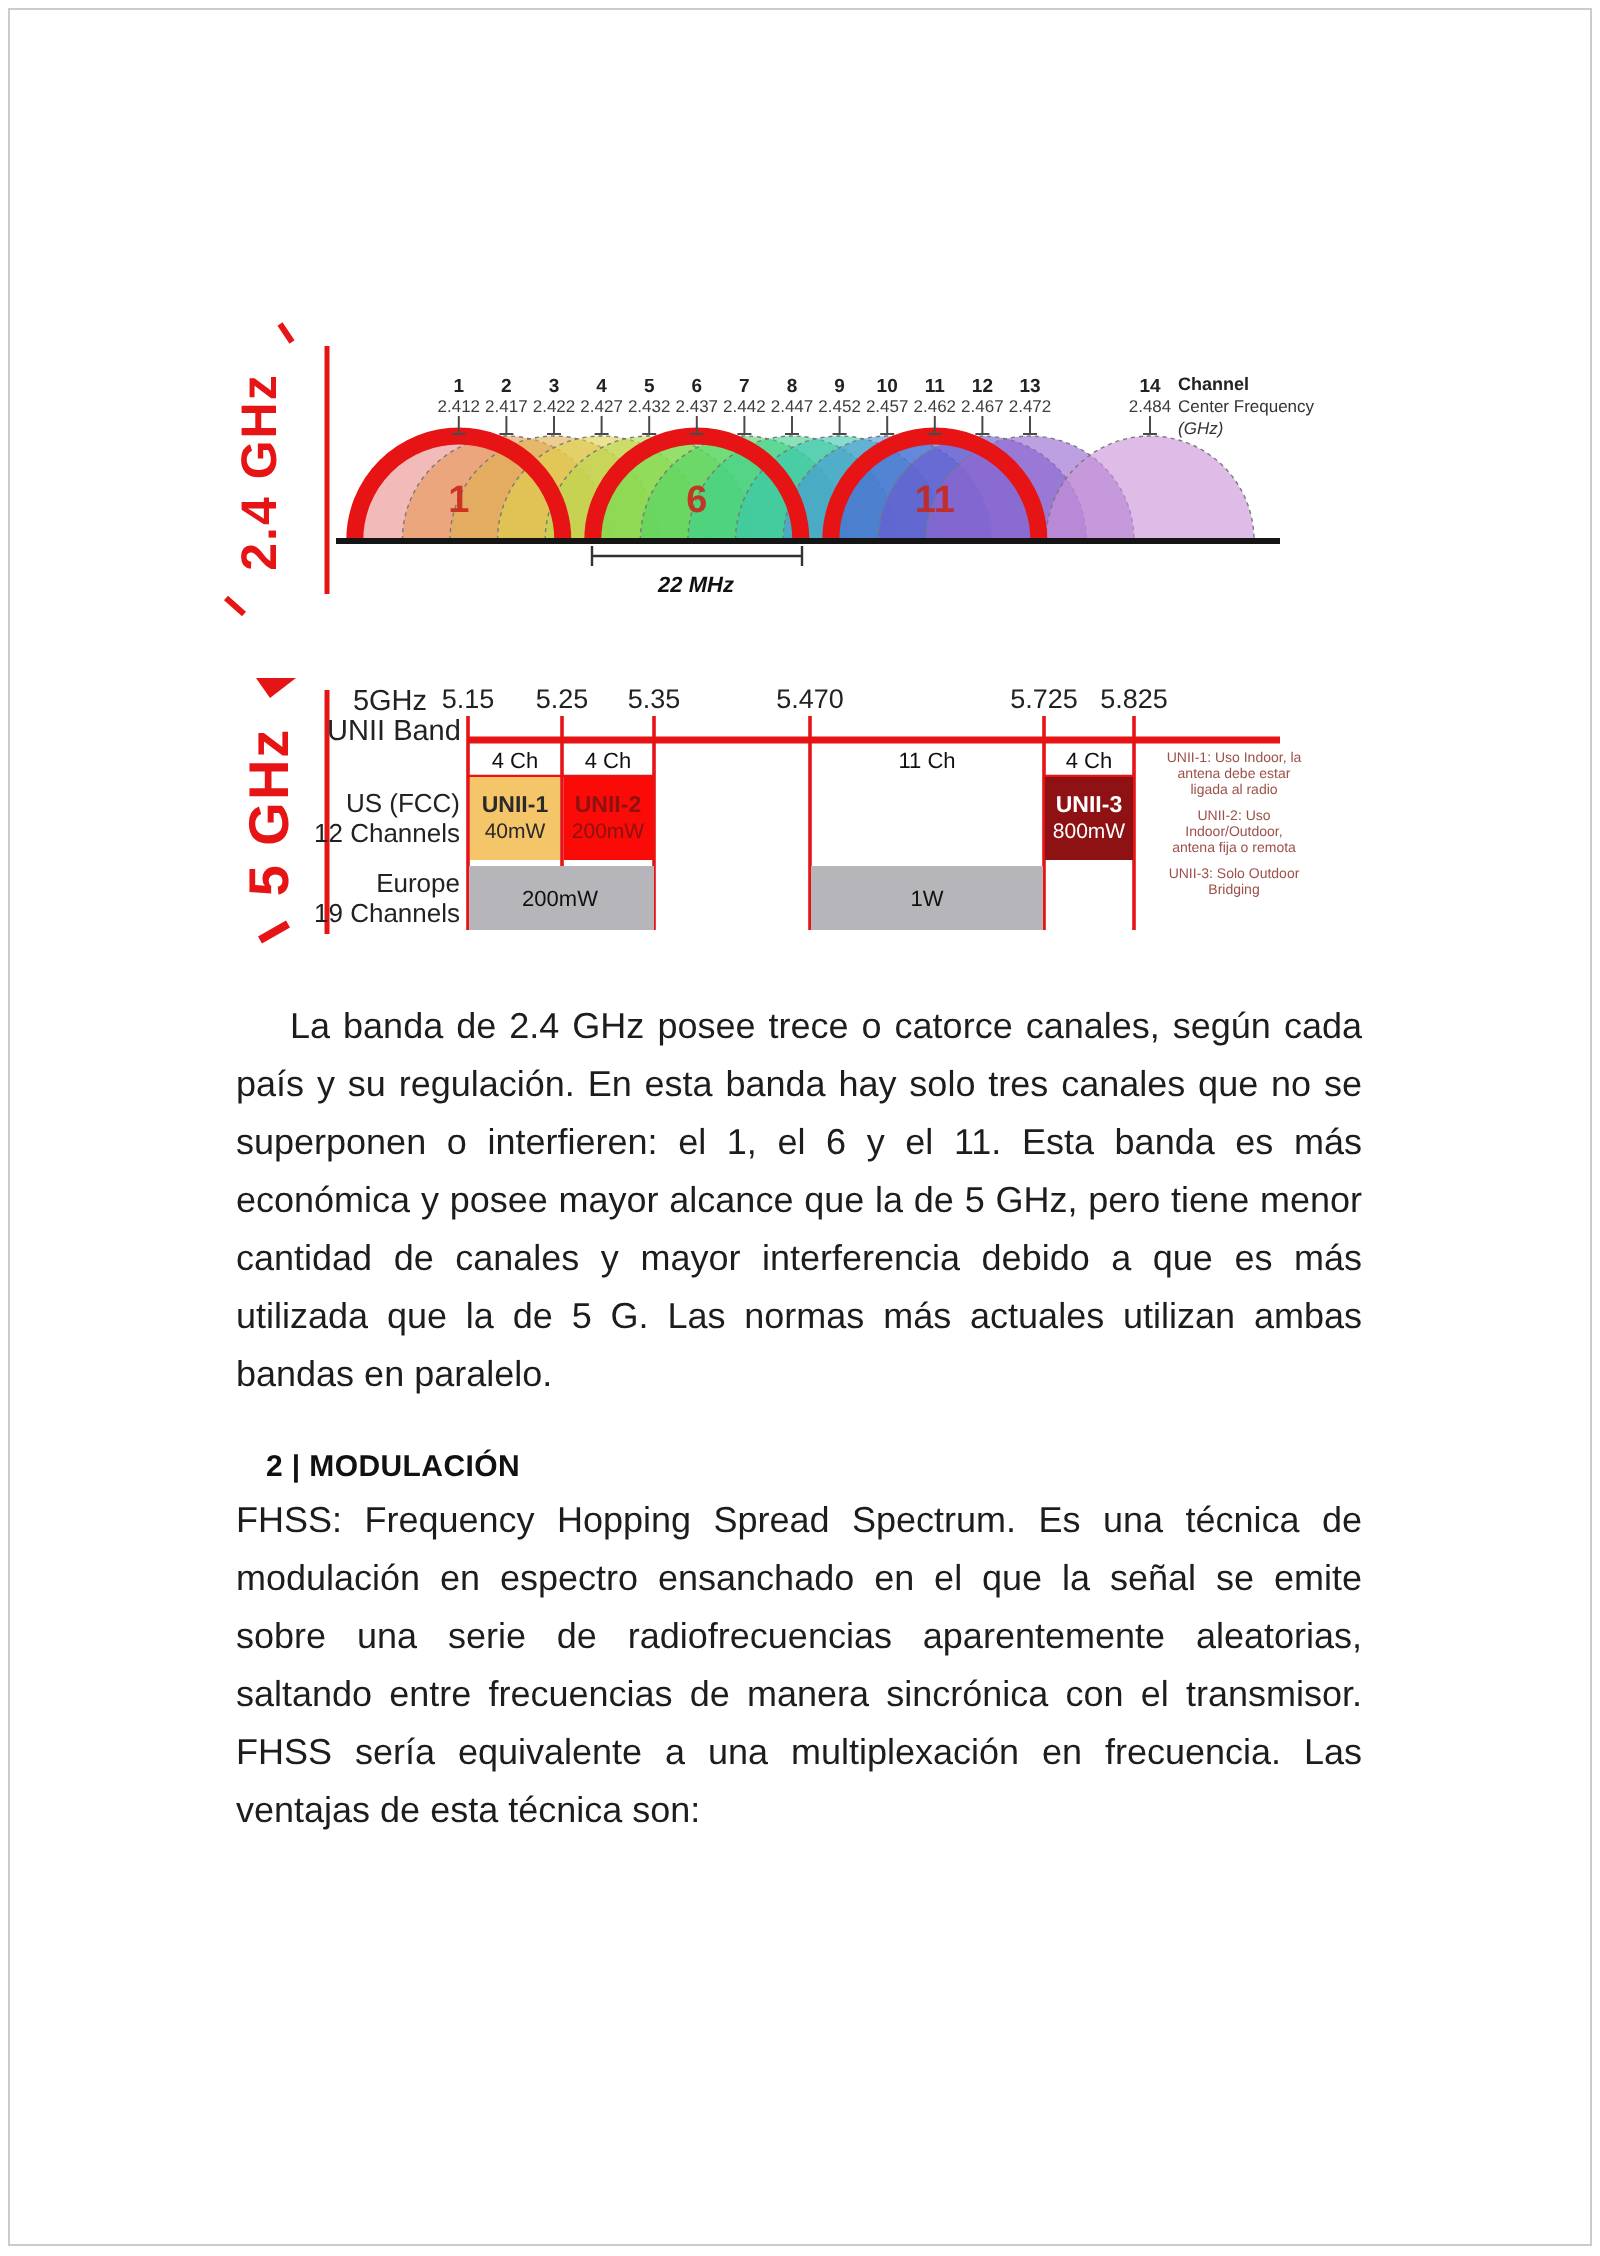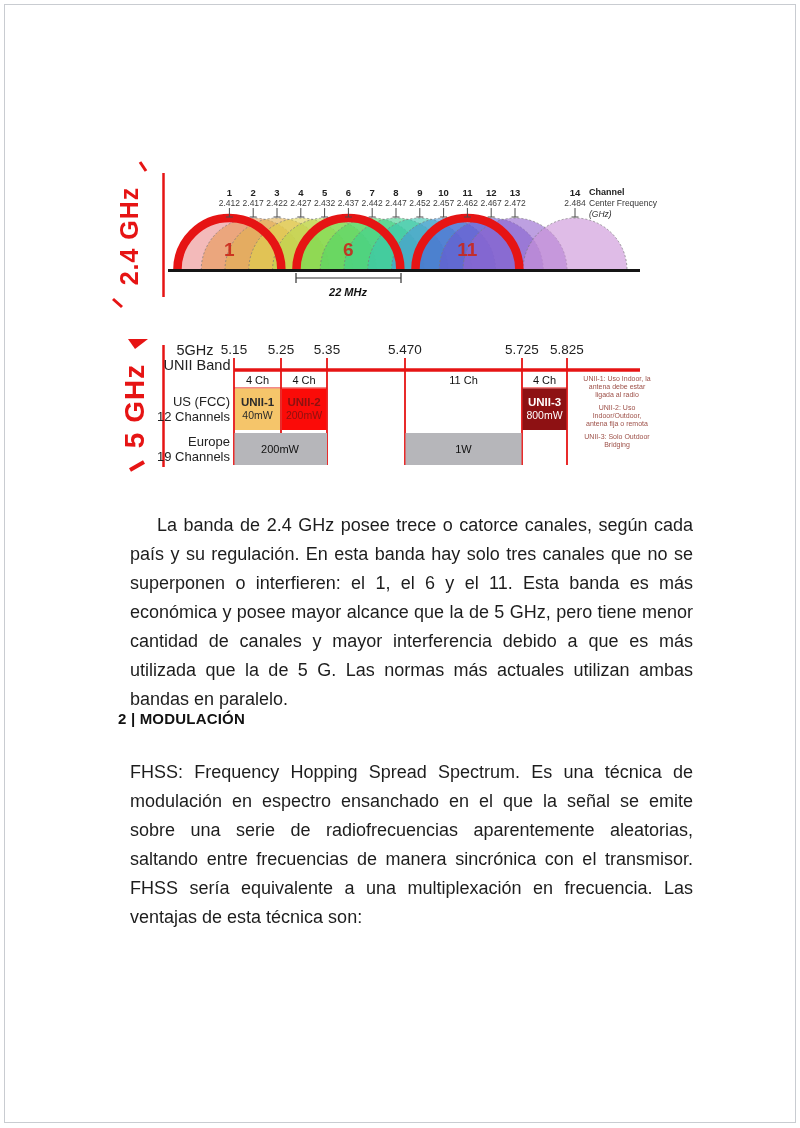--- a/index.html
+++ b/index.html
@@ -2,23 +2,23 @@
 <html><head>
 <meta charset="utf-8">
 <style>
   html,body{margin:0;padding:0;background:#ffffff;}
   body{width:800px;height:1128px;position:relative;font-family:"Liberation Sans",sans-serif;overflow:hidden;}
   .page-border{position:absolute;left:4px;top:4px;right:4px;bottom:5px;border:1px solid #c9ccd1;background:#ffffff;}
   .fig{position:absolute;}
   #fig24{left:100px;top:160px;}
   #fig5{left:100px;top:330px;}
   svg text{font-family:"Liberation Sans",sans-serif;}
-  .doc-text{position:absolute;left:118px;width:563px;font-size:18px;line-height:29px;color:#1d1d1d;text-align:justify;margin:12px;}
+  .doc-text{position:absolute;left:118px;width:563px;font-size:18px;line-height:29px;color:#1d1d1d;text-align:justify;margin:0;}
   #para1{top:499px;text-indent:27px;}
-  #heading{position:absolute;left:118px;top:710px;font-size:15px;font-weight:bold;color:#111;margin:0;letter-spacing:.2px;}
+  #heading{position:absolute;left:118px;top:710px;font-size:15px;font-weight:bold;color:#111;margin:15px;letter-spacing:.2px;}
   #para2{top:746px;}
   .lead-bold{font-weight:normal;}
   .chnum{font-size:9.5px;font-weight:bold;fill:#222;text-anchor:middle;}
   .chfreq{font-size:8.5px;fill:#3d3d3d;text-anchor:middle;}
   .dome{stroke:#7a7a7a;stroke-width:.7;stroke-dasharray:2,2;fill-opacity:.62;}
   .hl-arc{fill:none;stroke:#e61414;stroke-width:8.5;}
   .red{fill:#e61414;}
   .redline{stroke:#e61414;}
   .bignum{font-size:19px;font-weight:bold;fill:#c9271b;text-anchor:middle;fill-opacity:.9;}
   .legend-b{font-size:9px;font-weight:bold;fill:#222;}

